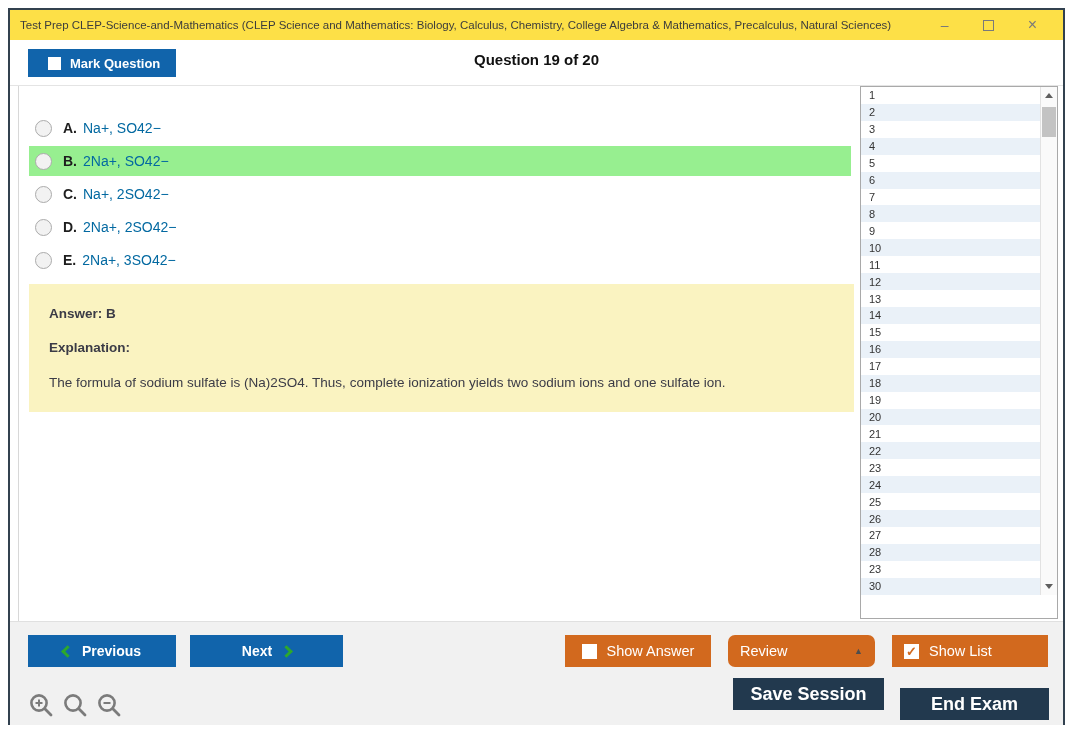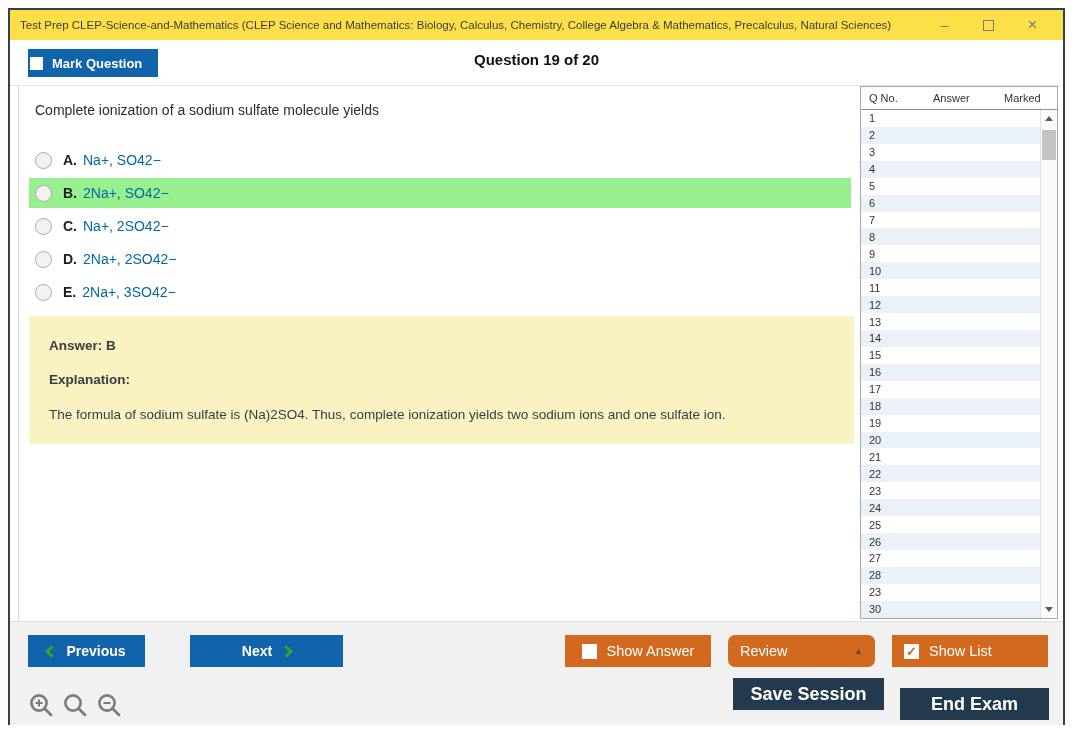--- a/index.html
+++ b/index.html
@@ -14,21 +14,21 @@
   .title-text { font-size:11.5px; color:#3c3c3c; white-space:nowrap; overflow:hidden; }
   .win-controls { margin-left:auto; display:flex; align-items:center; gap:34px; padding-right:16px; }
   .win-btn { color:#7a7a7a; font-size:14px; line-height:14px; cursor:default; }
   .max-box { width:11px; height:11px; border:1px solid #7a7a7a; display:inline-block; }
 
   
   .header { position:absolute; left:0; top:30px; width:100%; height:46px;
     background:#fff; border-bottom:1px solid #e4e4e4; }
   .mark-btn { position:absolute; left:18px; top:9px; height:28px;
     background:var(--accent-blue,#1164AB); color:#fff; font-size:13px; font-weight:bold;
-    display:flex; align-items:center; gap:9px; padding:0 16px 0 2px; cursor:pointer; }
+    display:flex; align-items:center; gap:9px; padding:0 16px 0 20px; cursor:pointer; }
   .mark-checkbox { width:13px; height:13px; background:#fff; display:inline-block; }
   .q-counter { position:absolute; left:0; top:11px; width:100%; text-align:center;
     font-size:15px; font-weight:bold; color:#111; pointer-events:none; }
 
   
   .content { position:absolute; left:0; top:76px; width:100%; height:535px; background:#fff; }
   .question-panel { position:absolute; left:8px; top:0; width:836px; height:100%;
     border-left:1px solid #d8d8d8; }
   .question-text { margin:16px 0 0 16px; font-size:14px; color:#2c2c2c; }
   .options-list { margin-top:27px; }
@@ -71,21 +71,21 @@
     background:#c3c3c3; cursor:pointer; }
 
   
   .footer { position:absolute; left:0; top:611px; width:100%; height:104px;
     background:#f1f1f1; border-top:1px solid #e0e0e0; }
   .fbtn { position:absolute; height:32px; display:flex; align-items:center; justify-content:center;
     color:#fff; font-size:14px; font-weight:bold; cursor:pointer; gap:10px; }
   .btn-blue { background:var(--accent-blue,#1164AB); }
   .btn-orange { background:var(--accent-orange,#D2691E); }
   .btn-navy { background:var(--dark-navy,#22394E); font-weight:bold; font-size:18px; }
-  .prev-btn { left:18px; top:13px; width:117px; }
+  .prev-btn { left:18px; top:13px; width:148px; }
   .next-btn { left:180px; top:13px; width:153px; }
   .show-answer-btn { left:555px; top:13px; width:146px; font-weight:normal; font-size:14.5px; }
   .review-btn { left:718px; top:13px; width:147px; font-weight:normal; font-size:14.5px;
     justify-content:flex-start; padding:0 12px;border-radius:7px; }
   .show-list-btn { left:882px; top:13px; width:156px; font-weight:normal; font-size:14.5px;
     justify-content:flex-start; padding:0 12px; }
   .save-session-btn { left:723px; top:56px; width:151px; }
   .end-exam-btn { left:890px; top:56px; width:149px;margin-top:10px; }
   .chev { width:9px; height:9px; border-left:3px solid var(--chevron-green,#2DA82D);
     border-bottom:3px solid var(--chevron-green,#2DA82D); flex:0 0 auto; }
@@ -115,21 +115,20 @@
   <div class="header">
     <div class="mark-btn">
       <span class="mark-checkbox"></span>
       <span>Mark Question</span>
     </div>
     <div class="q-counter">Question 19 of 20</div>
   </div>
 
   <div class="content">
     <div class="question-panel">
-      <div class="question-text">Complete ionization of a sodium sulfate molecule yields</div>
       <div class="options-list">
           <div class="option-row">
             <span class="radio"></span>
             <span class="opt-letter">A.</span>
             <span class="opt-text">Na+, SO42−</span>
           </div>
           <div class="option-row selected">
             <span class="radio"></span>
             <span class="opt-letter">B.</span>
             <span class="opt-text">2Na+, SO42−</span>
@@ -151,25 +150,20 @@
           </div>
         </div>
       <div class="answer-box">
         <p class="ans-label">Answer: B</p>
         <p class="exp-label">Explanation:</p>
         <p class="exp-text">The formula of sodium sulfate is (Na)2SO4. Thus, complete ionization yields two sodium ions and one sulfate ion.</p>
       </div>
     </div>
 
     <div class="qlist">
-      <div class="qlist-header">
-        <span class="col-qno">Q No.</span>
-        <span class="col-answer">Answer</span>
-        <span class="col-marked">Marked</span>
-      </div>
       <div class="qlist-body">
         <div id="qrows">
             <div class="qrow">
               <span class="c1">1</span>
               <span class="c2"></span>
               <span class="c3"></span>
             </div>
             <div class="qrow alt">
               <span class="c1">2</span>
               <span class="c2"></span>

